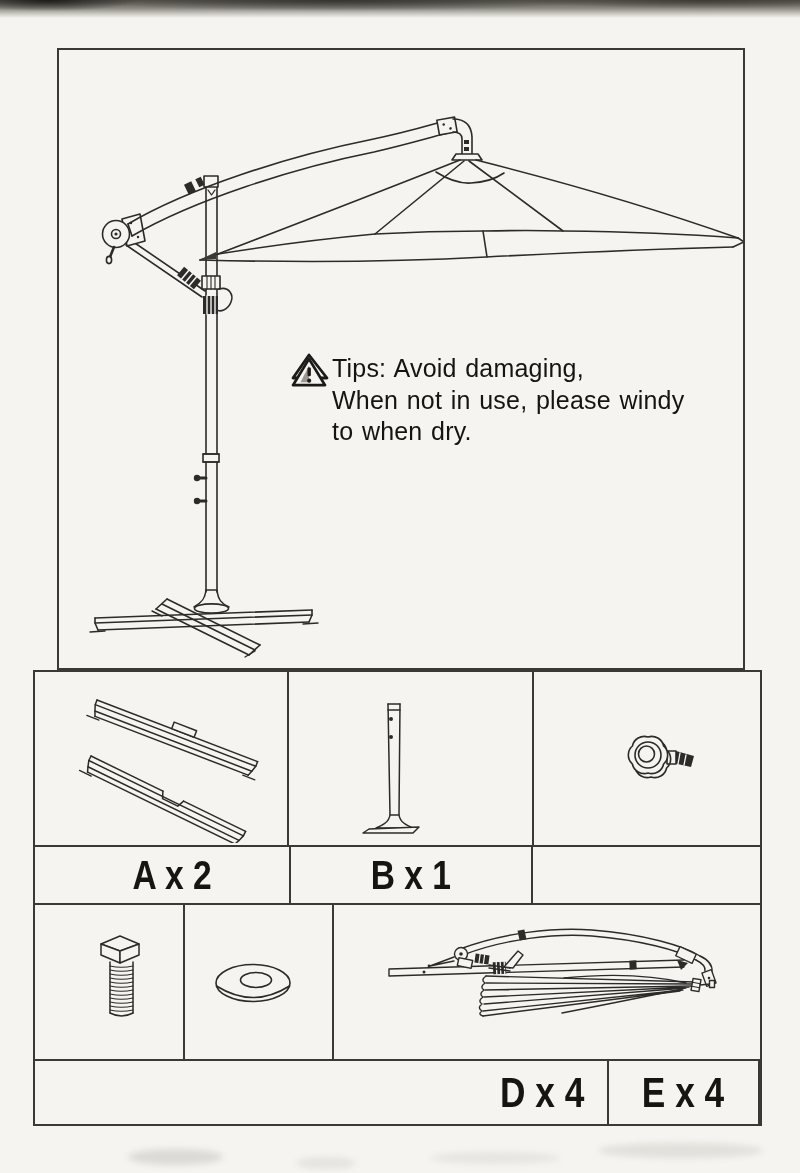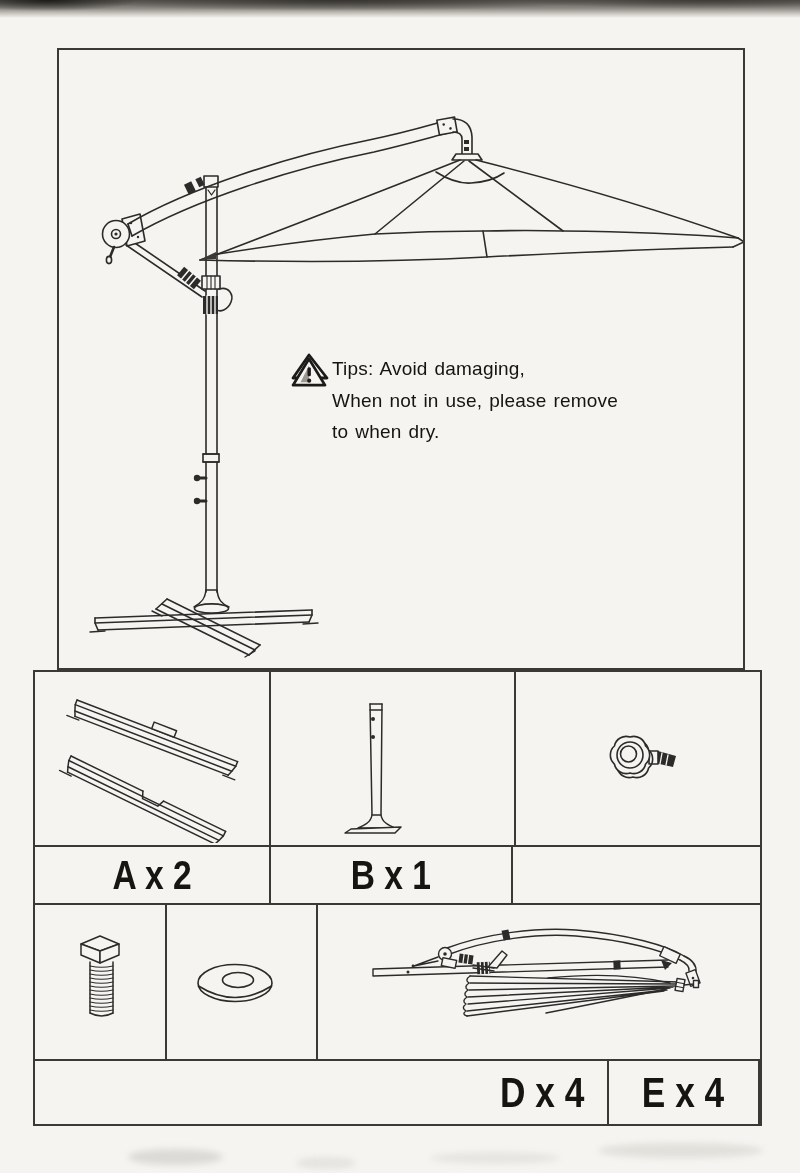--- a/index.html
+++ b/index.html
@@ -7,28 +7,28 @@
         font-family:"Liberation Sans","DejaVu Sans",sans-serif;color:#1f1e1c;}
   .torn-edge{position:absolute;left:0;top:0;width:800px;height:18px;
     background:
       radial-gradient(130px 16px at 6% 0%, rgba(25,24,22,.95), rgba(25,24,22,0) 70%),
       radial-gradient(340px 14px at 42% 0%, rgba(48,46,42,.85), rgba(48,46,42,0) 78%),
       radial-gradient(260px 12px at 88% 0%, rgba(55,52,48,.8), rgba(55,52,48,0) 72%),
       linear-gradient(180deg,#57554f 0%,#8b8882 45%,#c9c6c0 75%,#f5f4f1 100%);}
   .main-box{position:absolute;left:57px;top:48px;width:688px;height:622px;
             border:2px solid #3a3935;box-sizing:border-box;}
   .main-box > svg{position:absolute;left:0;top:0;}
-  .tips{position:absolute;left:273px;top:303px;width:390px;font-size:19px;line-height:31.5px;
+  .tips{position:absolute;left:273px;top:303px;width:390px;font-size:25px;line-height:31.5px;
         letter-spacing:.2px;word-spacing:1.5px;color:#151412;}
   .tip-line{white-space:nowrap;}
   .tip-first{position:relative;}
   .warn{position:absolute;left:-41px;top:4px;width:36px;height:30px;}
   .parts-table{position:absolute;left:33px;top:670px;width:729px;border:2px solid #3a3935;
                box-sizing:border-box;background:transparent;}
-  .prow{display:flex;box-sizing:border-box;}
+  .prow{display:flex;box-sizing:border-box;padding-left:20px;}
   .prow.bordered{border-top:2px solid #3a3935;}
   .cell{box-sizing:border-box;position:relative;}
   .cell.mid{border-right:2px solid #3a3935;}
   .cell svg{display:block;}
   .r1 .c1{width:236px;} .r1 .c2{width:245px;} .r1 .c3{flex:1;}
   .r2 .c1{width:132px;} .r2 .c2{width:151px;} .r2 .c3{flex:1;}
   .lrow1{height:58px;} .lrow2{height:65px;justify-content:flex-end;}
   .r1{height:173px;} .r2{height:156px;}
   .plabel{display:flex;align-items:center;justify-content:center;height:100%;
           font-weight:bold;color:#161512;}
@@ -149,21 +149,21 @@
     <div class="tips">
       <div class="tip-line tip-first">
         <svg class="warn" viewBox="0 0 38 32">
           <polygon points="19,2 36,30 2,30" fill="#f5f4f1" stroke="#1c1b19" stroke-width="3" stroke-linejoin="round"></polygon>
           <polygon points="19,9 10,27 19,27" fill="#9b978e"></polygon>
           <rect x="17.4" y="11" width="3.6" height="9.5" rx="1.6" fill="#1c1b19"></rect>
           <circle cx="19.2" cy="25.2" r="2.2" fill="#1c1b19"></circle>
         </svg>
         <span>Tips: Avoid damaging,</span>
       </div>
-      <div class="tip-line">When not in use, please remove</div>
+      <div class="tip-line">When not in use, please windy</div>
       <div class="tip-line">to when dry.</div>
     </div>
   </div>
 
   <div class="parts-table">
 
     <div class="prow r1">
       <div class="cell c1 mid">
         <svg width="232" height="171" viewBox="0 0 232 171" fill="none" stroke="#2c2b29" stroke-width="1.5" stroke-linecap="round" stroke-linejoin="round">
           <g transform="translate(42,28) rotate(21)">

